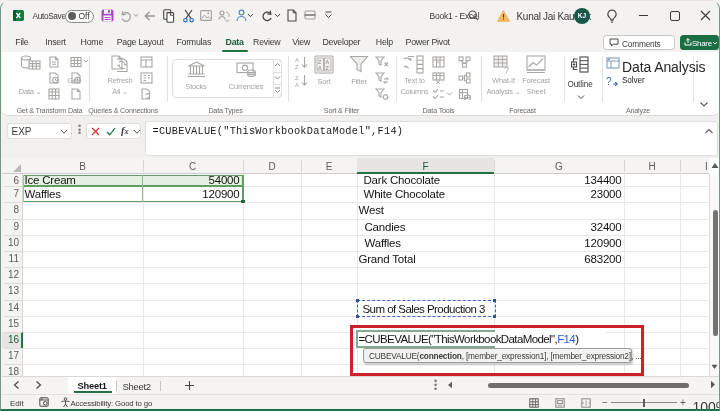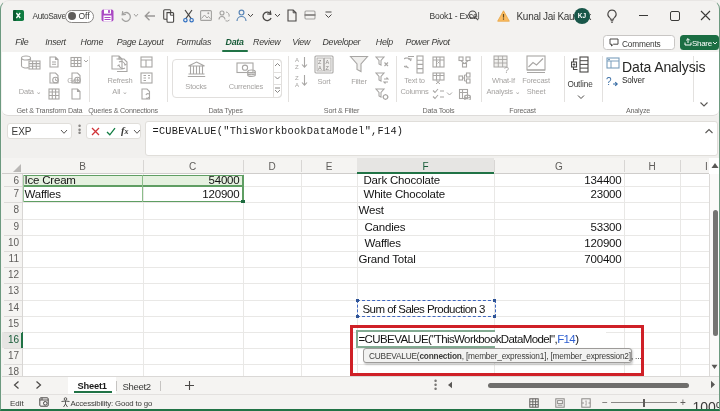--- a/index.html
+++ b/index.html
@@ -116,21 +116,21 @@
   <path d="M6 1 a4.2 4.2 0 0 1 2.4 7.6 c-0.6 0.5 -0.9 1 -0.9 1.6 L4.5 10.2 c0 -0.6 -0.3 -1.1 -0.9 -1.6 A4.2 4.2 0 0 1 6 1 Z" fill="none" stroke="#4a4846" stroke-width="1.1"></path>
   <path d="M4.6 11.7 H7.4 M5 13.2 H7" stroke="#4a4846" stroke-width="1"></path>
 </svg>
 <div class="abs" style="left:639px;top:14.5px;width:9px;height:1.3px;background:#3a3a38;"></div>
 <div class="abs" style="left:669.5px;top:10.5px;width:8px;height:8px;border:1.2px solid #3a3a38;border-radius:2px;"></div>
 <svg class="abs" style="left:700px;top:9.5px;" width="11" height="11" viewBox="0 0 11 11">
   <path d="M1 1 L10 10 M10 1 L1 10" stroke="#3a3a38" stroke-width="1.1"></path>
 </svg>
 
 <div class="abs" id="tabrow" style="left:0;top:30px;width:720px;height:22px;background:#f3f2f0;"></div>
-<div class="abs" id="tabs" style="left:0;top:37px;width:600px;height:14px;font-size:8.8px;color:#3a3a38;letter-spacing:-0.25px;font-style:italic;">
+<div class="abs" id="tabs" style="left:0;top:37px;width:600px;height:14px;font-size:8.8px;color:#3a3a38;letter-spacing:-0.25px;">
   <span class="abs" style="left:15.3px;">File</span>
   <span class="abs" style="left:45.3px;">Insert</span>
   <span class="abs" style="left:80.6px;">Home</span>
   <span class="abs" style="left:116.7px;">Page Layout</span>
   <span class="abs" style="left:176.4px;">Formulas</span>
   <span class="abs" style="left:225.6px;font-weight:bold;color:#175b38;">Data</span>
   <span class="abs" style="left:253.1px;">Review</span>
   <span class="abs" style="left:292.2px;">View</span>
   <span class="abs" style="left:322.4px;">Developer</span>
   <span class="abs" style="left:375.8px;">Help</span>
@@ -502,25 +502,25 @@
 <div class="cell num" style="left:160px;top:174px;width:79.5px;height:12px;line-height:12.5px;">54000</div>
 <div class="cell" style="left:24.5px;top:186.5px;height:15.5px;line-height:15.5px;">Waffles</div>
 <div class="cell num" style="left:160px;top:186.5px;width:79.5px;height:15.5px;line-height:15.5px;">120900</div>
 
 <div class="cell" style="left:363.5px;top:174px;height:12px;line-height:13px;">Dark Chocolate</div>
 <div class="cell num" style="left:540px;top:174px;width:81.5px;height:12px;line-height:13px;">134400</div>
 <div class="cell" style="left:363.5px;top:186.5px;height:15.5px;line-height:15.5px;">White Chocolate</div>
 <div class="cell num" style="left:540px;top:186.5px;width:81.5px;height:15.5px;line-height:15.5px;">23000</div>
 <div class="cell" style="left:358.5px;top:202.4px;height:16.2px;line-height:16.2px;">West</div>
 <div class="cell" style="left:364.5px;top:218.6px;height:16.2px;line-height:16.2px;">Candies</div>
-<div class="cell num" style="left:540px;top:218.6px;width:81.5px;height:16.2px;line-height:16.2px;">53300</div>
+<div class="cell num" style="left:540px;top:218.6px;width:81.5px;height:16.2px;line-height:16.2px;">32400</div>
 <div class="cell" style="left:364.5px;top:234.8px;height:16.2px;line-height:16.2px;">Waffles</div>
 <div class="cell num" style="left:540px;top:234.8px;width:81.5px;height:16.2px;line-height:16.2px;">120900</div>
 <div class="cell" style="left:358.5px;top:251px;height:16.2px;line-height:16.2px;">Grand Total</div>
-<div class="cell num" style="left:540px;top:251px;width:81.5px;height:16.2px;line-height:16.2px;">700400</div>
+<div class="cell num" style="left:540px;top:251px;width:81.5px;height:16.2px;line-height:16.2px;">683200</div>
 
 <div class="abs" style="left:356.5px;top:299.8px;width:139px;height:17.5px;border:1.2px dashed #4169c0;box-sizing:border-box;"></div>
 <div class="abs" style="left:355.8px;top:299.1px;width:3px;height:3px;background:#2f5496;"></div>
 <div class="abs" style="left:492.7px;top:299.1px;width:3px;height:3px;background:#2f5496;"></div>
 <div class="abs" style="left:355.8px;top:315.2px;width:3px;height:3px;background:#2f5496;"></div>
 <div class="abs" style="left:492.7px;top:315.2px;width:3px;height:3px;background:#2f5496;"></div>
 <div class="cell" style="left:362.5px;top:300.5px;height:16px;line-height:16px;letter-spacing:-0.55px;">Sum of Sales Production 3</div>
 
 <div class="abs" style="left:356px;top:330px;width:250px;height:18px;background:#fff;"></div>
 <div class="abs" style="left:356px;top:330px;width:138.5px;height:1.5px;background:#83ab93;"></div>

